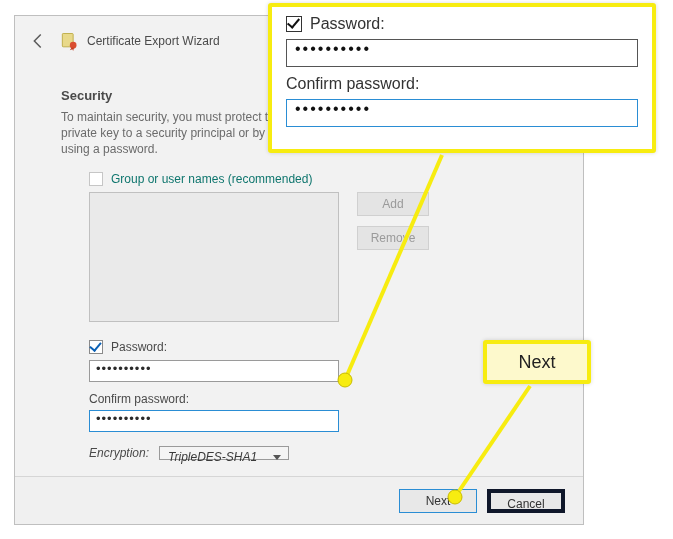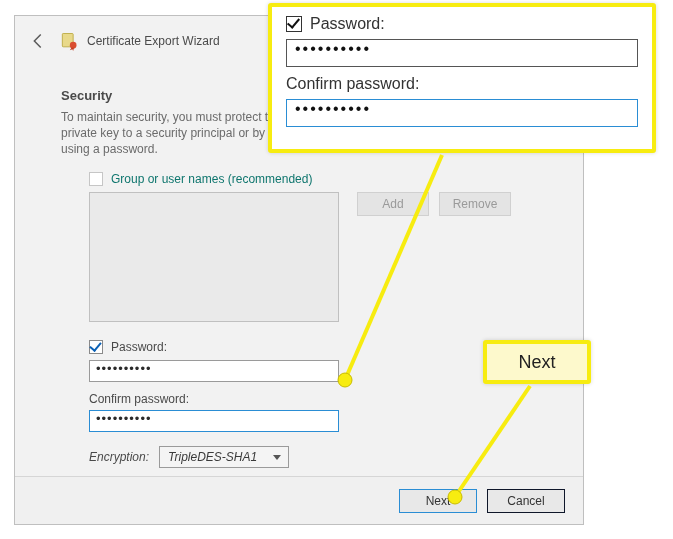--- a/index.html
+++ b/index.html
@@ -23,36 +23,36 @@
   .indent { margin: 14px 0 0 28px; }
 
   .chk-row { display: flex; align-items: center; font-size: 12px; color: #0f766e; margin-bottom: 6px; }
   .chk-row.enabled { color: #4a4a4a; }
   .chkbox { width: 14px; height: 14px; border: 1px solid #8a8a8a; margin-right: 8px; background: #fff; position: relative; }
   .chkbox.disabled { border-color: #c6c6c6; }
   .chkbox.checked::after { content: ""; position: absolute; left: 2px; top: -1px; width: 5px; height: 9px; border: solid #0b61b5; border-width: 0 2px 2px 0; transform: rotate(40deg); }
 
   .listbox { width: 250px; height: 130px; border: 1px solid #c0c0c0; background: #eaeaea; }
 
-  .side-btns { display: inline-flex; flex-direction: row; gap: 10px; margin-left: 18px; vertical-align: top; }
+  .side-btns { display: inline-flex; flex-direction: column; gap: 10px; margin-left: 18px; vertical-align: top; }
   .gbtn { width: 72px; height: 24px; background: #e4e4e4; border: 1px solid #d0d0d0; font-size: 12px; color: #9a9a9a; text-align: center; line-height: 22px; }
 
   .row-flex { display: flex; align-items: flex-start; }
 
   .pw-block { margin-top: 18px; }
   .pw-input { width: 250px; height: 22px; border: 1px solid #9a9a9a; background: #fff; padding: 0 6px; font-size: 13px; letter-spacing: 1px; color: #2b2b2b; }
   .pw-input.focus { border: 1px solid #2a8dd4; }
   .pw-label { font-size: 12px; color: #4a4a4a; margin: 10px 0 4px 0; }
 
   .enc-row { display: flex; align-items: center; margin-top: 14px; font-size: 12px; color: #4a4a4a; font-style: italic; }
-  .enc-select { margin-left: 10px; height: 22px; border: 1px solid #9a9a9a; background: #f4f4f4; padding: 0 22px 0 8px; font-size: 12px; color: #3a3a3a; position: relative; min-width: 130px; line-height: 20px; }
+  .enc-select { margin-left: 10px; height: 14px; border: 1px solid #9a9a9a; background: #f4f4f4; padding: 0 22px 0 8px; font-size: 12px; color: #3a3a3a; position: relative; min-width: 130px; line-height: 20px; }
   .enc-select::after { content: ""; position: absolute; right: 7px; top: 8px; border-left: 4px solid transparent; border-right: 4px solid transparent; border-top: 5px solid #555; }
 
   .footer { position: absolute; bottom: 0; left: 0; right: 0; height: 48px; border-top: 1px solid #d6d6d6; background: #f0f0f0; display: flex; justify-content: flex-end; align-items: center; padding-right: 18px; gap: 10px; }
-  .fbtn { min-width: 78px; height: 24px; background: #e8e8e8; border: 1px solid #0f172a; font-size: 12px; color: #333; text-align: center; line-height: 22px; cursor: pointer; }
+  .fbtn { min-width: 78px; height: 24px; background: #e8e8e8; border: 4px solid #0f172a; font-size: 12px; color: #333; text-align: center; line-height: 22px; cursor: pointer; }
   .fbtn.primary { border: 1px solid #2a8dd4; }
 
   
   .callout-top {
     position: absolute; left: 268px; top: 3px; width: 388px; height: 150px;
     background: #fff; border: 4px solid #f7ec10; border-radius: 3px;
     box-shadow: 0 0 4px rgba(0,0,0,0.15);
     padding: 8px 14px 10px 14px;
   }
   .callout-top .big-chk-row { display: flex; align-items: center; font-size: 16px; color: #333; margin-bottom: 6px; }

